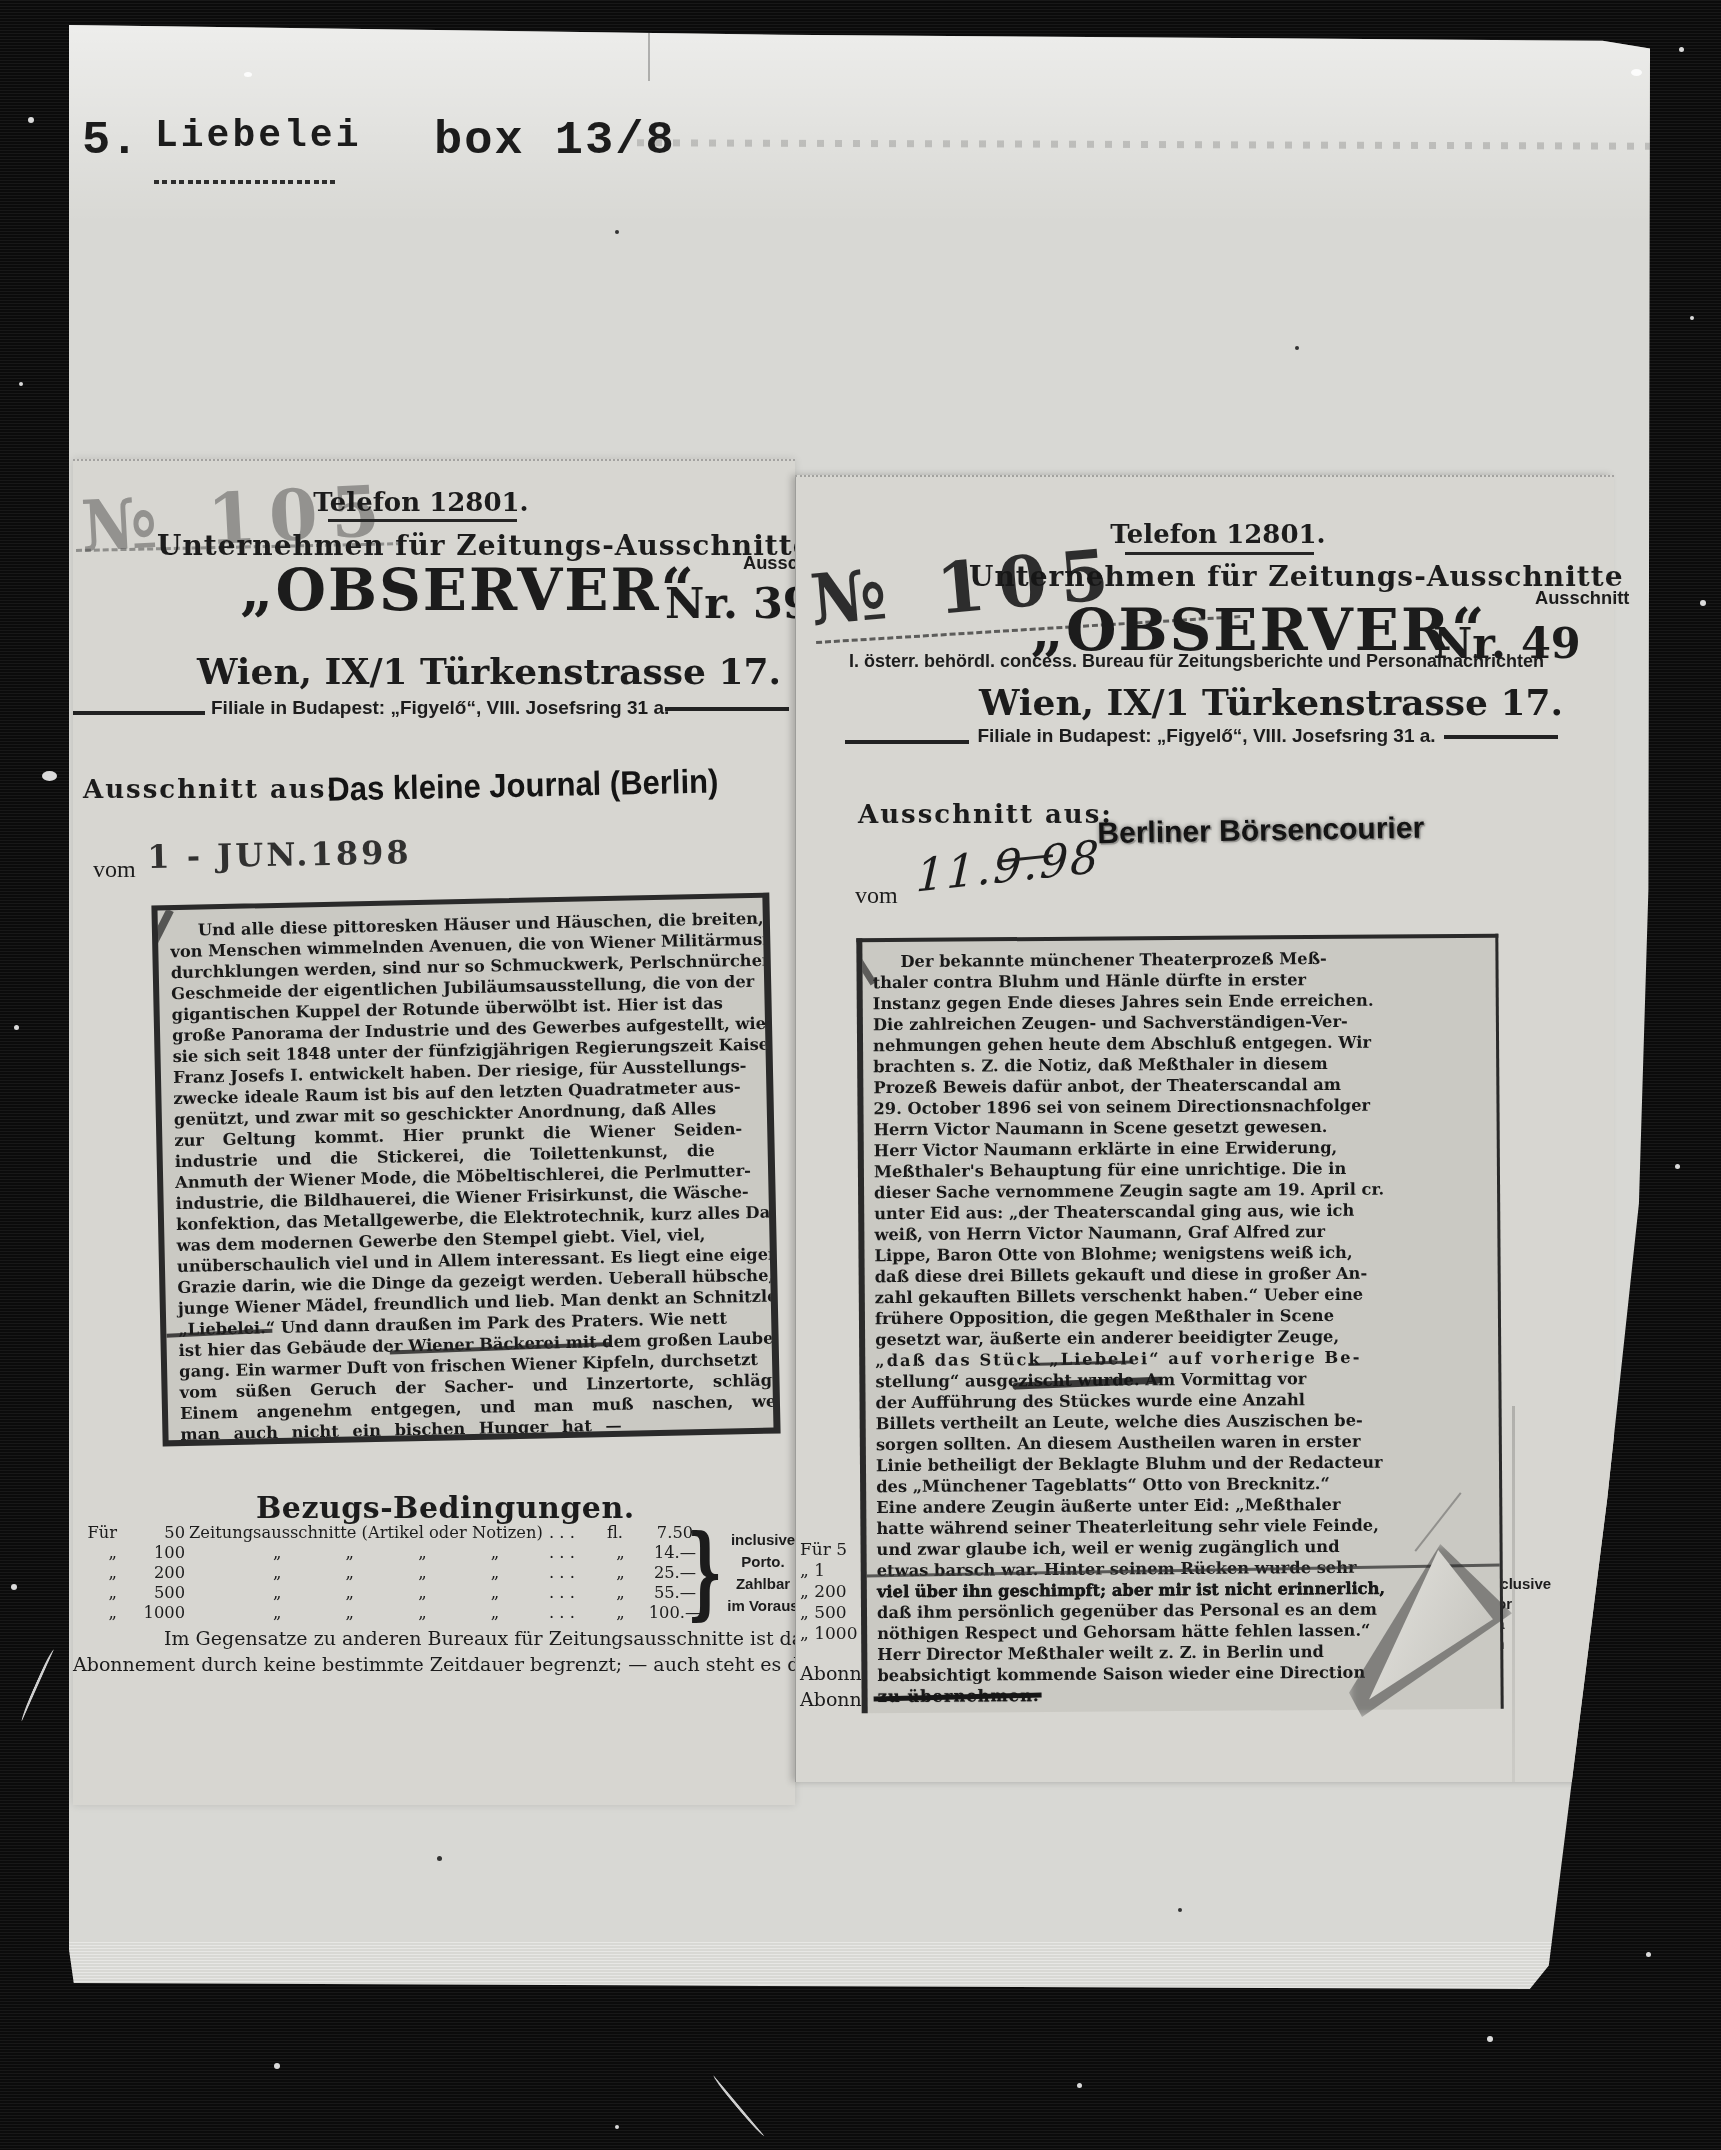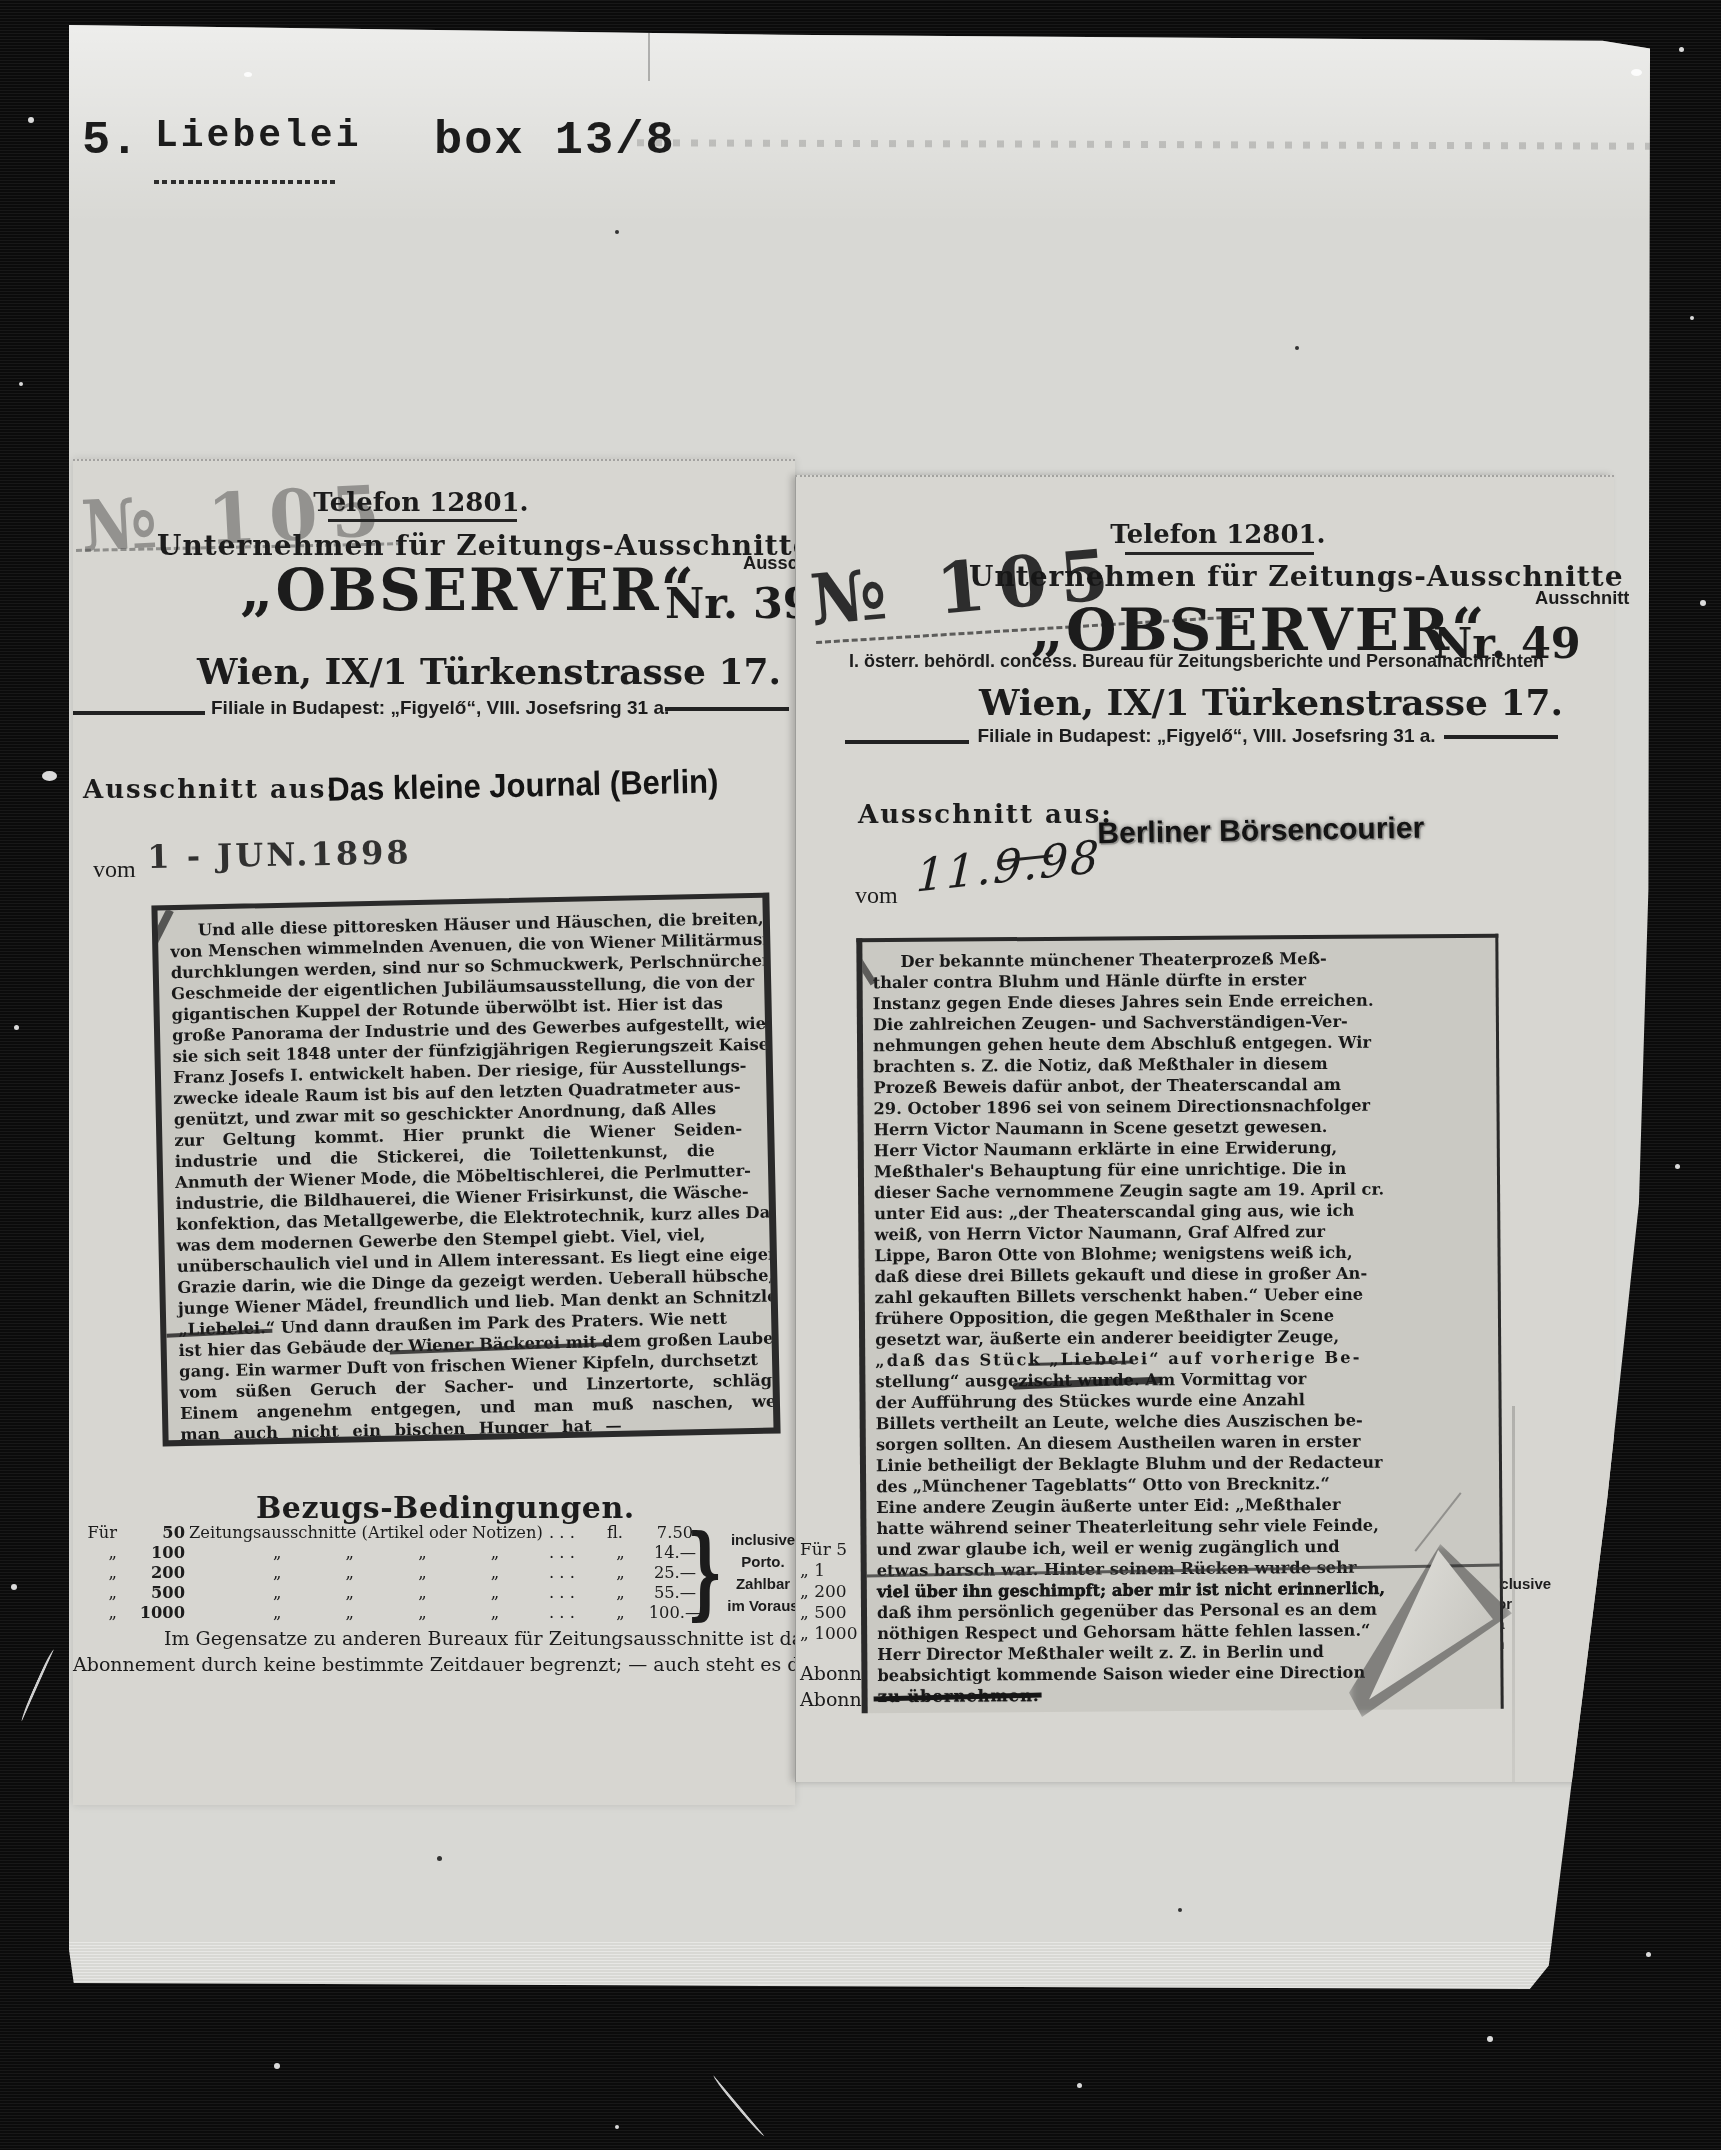--- a/index.html
+++ b/index.html
@@ -110,21 +110,21 @@
   .cright .mk-long{left:-15px;top:629px;width:657px;height:2.5px;background:rgba(50,50,50,.75);transform:rotate(-.6deg);}
   .cright .mk-final{left:6px;top:753px;width:168px;height:5px;background:#161616;transform:rotate(-1deg);}
   .cright .mk-corner{left:-5px;top:-2px;width:7px;height:47px;transform:rotate(-32deg);background:rgba(35,35,35,.65);}
 
   .bztitle{font-size:30px;text-align:center;letter-spacing:0.5px;}
   .sl .bztitle{left:183px;top:1029px;width:376px;}
   .bzrows{left:0;top:1062px;width:637px;}
   .bz-row{display:grid;grid-template-columns:44px 64px 356px 54px 27px 74px;column-gap:4px;
         font-size:16.3px;line-height:20px;white-space:nowrap;}
   .bz-row span{display:block;}
-  .bz-pre{text-align:right;} .bz-qty{text-align:right;font-weight:bold;} .bz-amt{text-align:center;}
+  .bz-pre{text-align:right;} .bz-qty{text-align:right;} .bz-amt{text-align:center;}
   .bz-row:nth-child(n+2) .bz-desc{word-spacing:59px;padding-left:84px;}
   .bz-row:nth-child(n+2) .bz-cur{text-align:center;}
   .brace{left:614px;top:1058px;font-size:101px;line-height:105px;transform:scaleX(.55);transform-origin:left top;}
   .sidenote{text-align:center;font-size:15px;line-height:22px;}
   .sl .sidenote{left:642px;top:1068px;width:96px;}
   .footer{font-size:19px;line-height:26px;}
   .sl .footer{left:0;top:1164px;width:724px;}
   .footer div{white-space:nowrap;}
   .footer div:first-child{text-indent:91px;}
 

